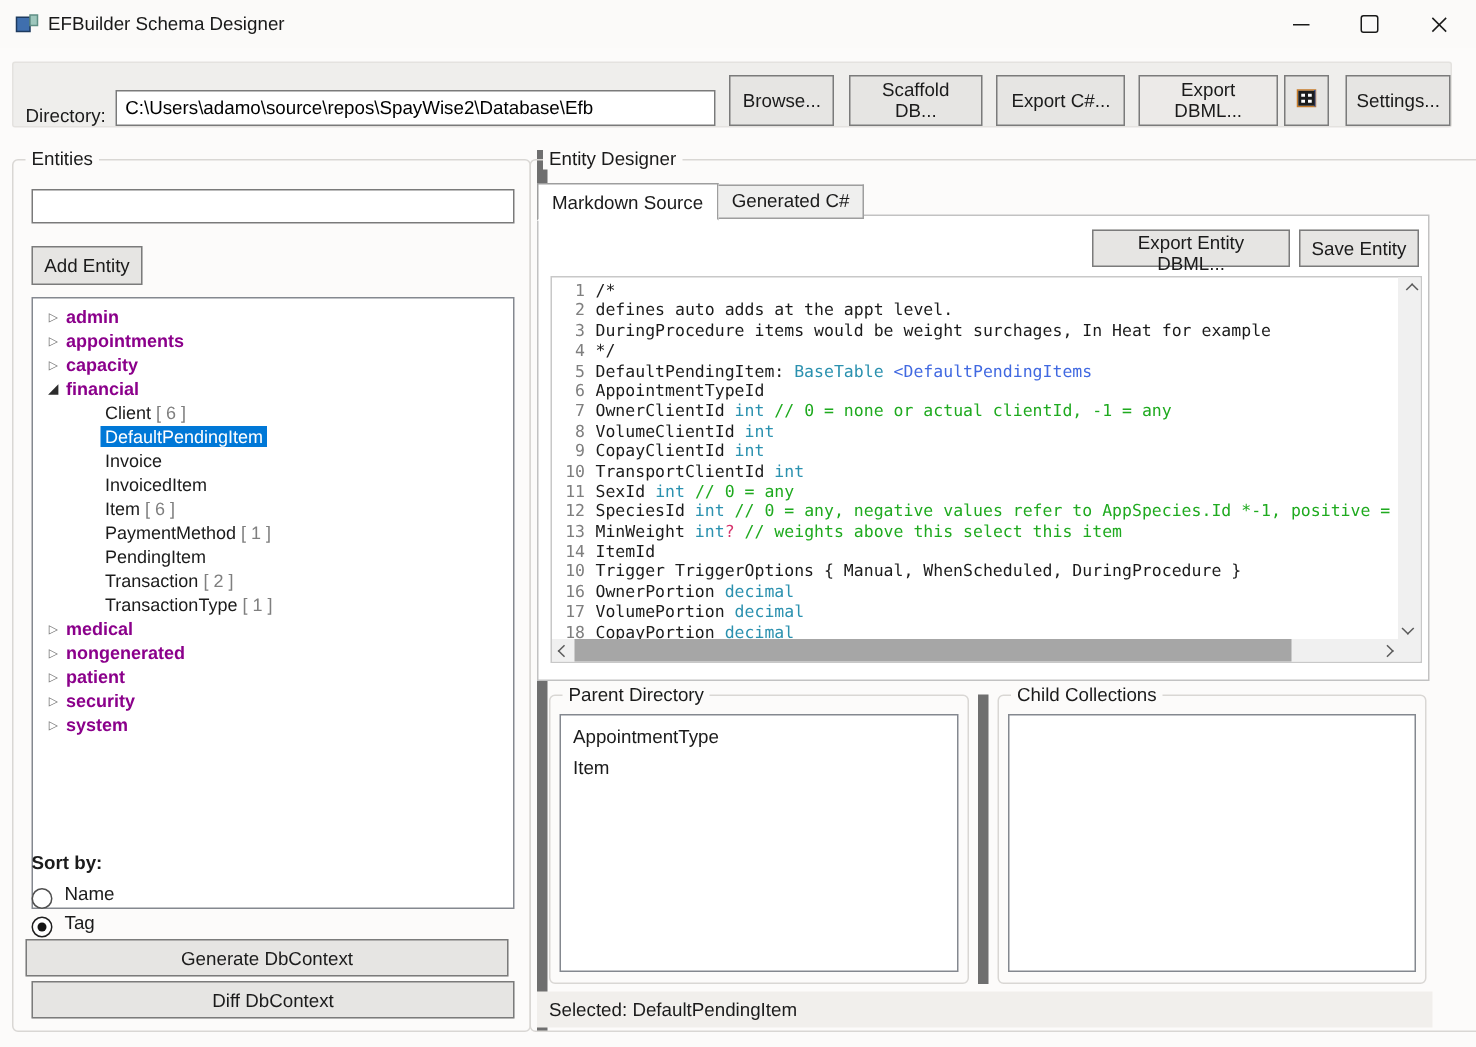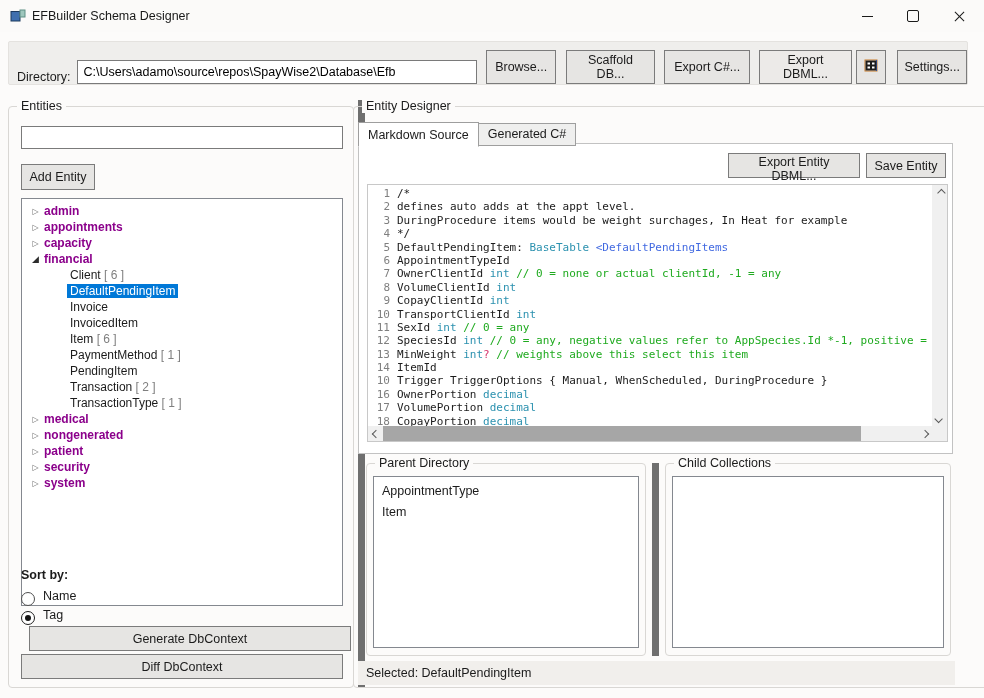--- a/index.html
+++ b/index.html
@@ -50,21 +50,21 @@
   .tree-row.entity{padding-left:48px;}
   .elabel{color:#1b1b1b;}
   .elabel.selected{background:var(--sel,#0078d7);color:#fff;padding:0 3px;margin-left:-3px;}
   .count{color:var(--cnt,#7f7f7f);}
   .sort-label{position:absolute;left:12px;top:461px;font-size:12.5px;font-weight:bold;}
   .sort-options{position:absolute;left:12px;top:480px;}
   .radio-row{height:19px;line-height:19px;font-size:12.5px;display:flex;align-items:flex-end;}
   .radio{width:12px;height:12px;border:1px solid #4f4f4f;border-radius:50%;background:#fff;display:inline-block;position:relative;margin-right:8px;box-sizing:content-box;}
   .radio.checked{border-color:#1f1f1f;}
   .radio.checked::after{content:'';position:absolute;left:3px;top:3px;width:6px;height:6px;border-radius:50%;background:#141414;}
-  .gen-btn{position:absolute;left:20px;top:519px;width:322px;height:25px;}
+  .gen-btn{position:absolute;left:8px;top:519px;width:322px;height:25px;}
   .diff-btn{position:absolute;left:12px;top:547px;width:322px;height:25px;}
   
   .vsplit{position:absolute;background:#6f6f6f;}
   .main-split{left:358px;top:100px;width:7px;height:588px;}
   
   .designer-group{left:353px;top:106px;width:732px;height:582px;}
   .tabs{position:absolute;left:4px;top:14px;display:flex;align-items:flex-end;z-index:3;justify-content:center;}
   .tab{font-size:12.5px;padding:3px 9px 4px 9px;border:1px solid #9e9e9e;background:#efefee;margin-top:2px;cursor:default;}
   .tab.active{background:#fff;border-bottom:1px solid #fff;margin-bottom:-1px;padding-top:5px;margin-top:0;}
   .tab + .tab{border-left:none;}

